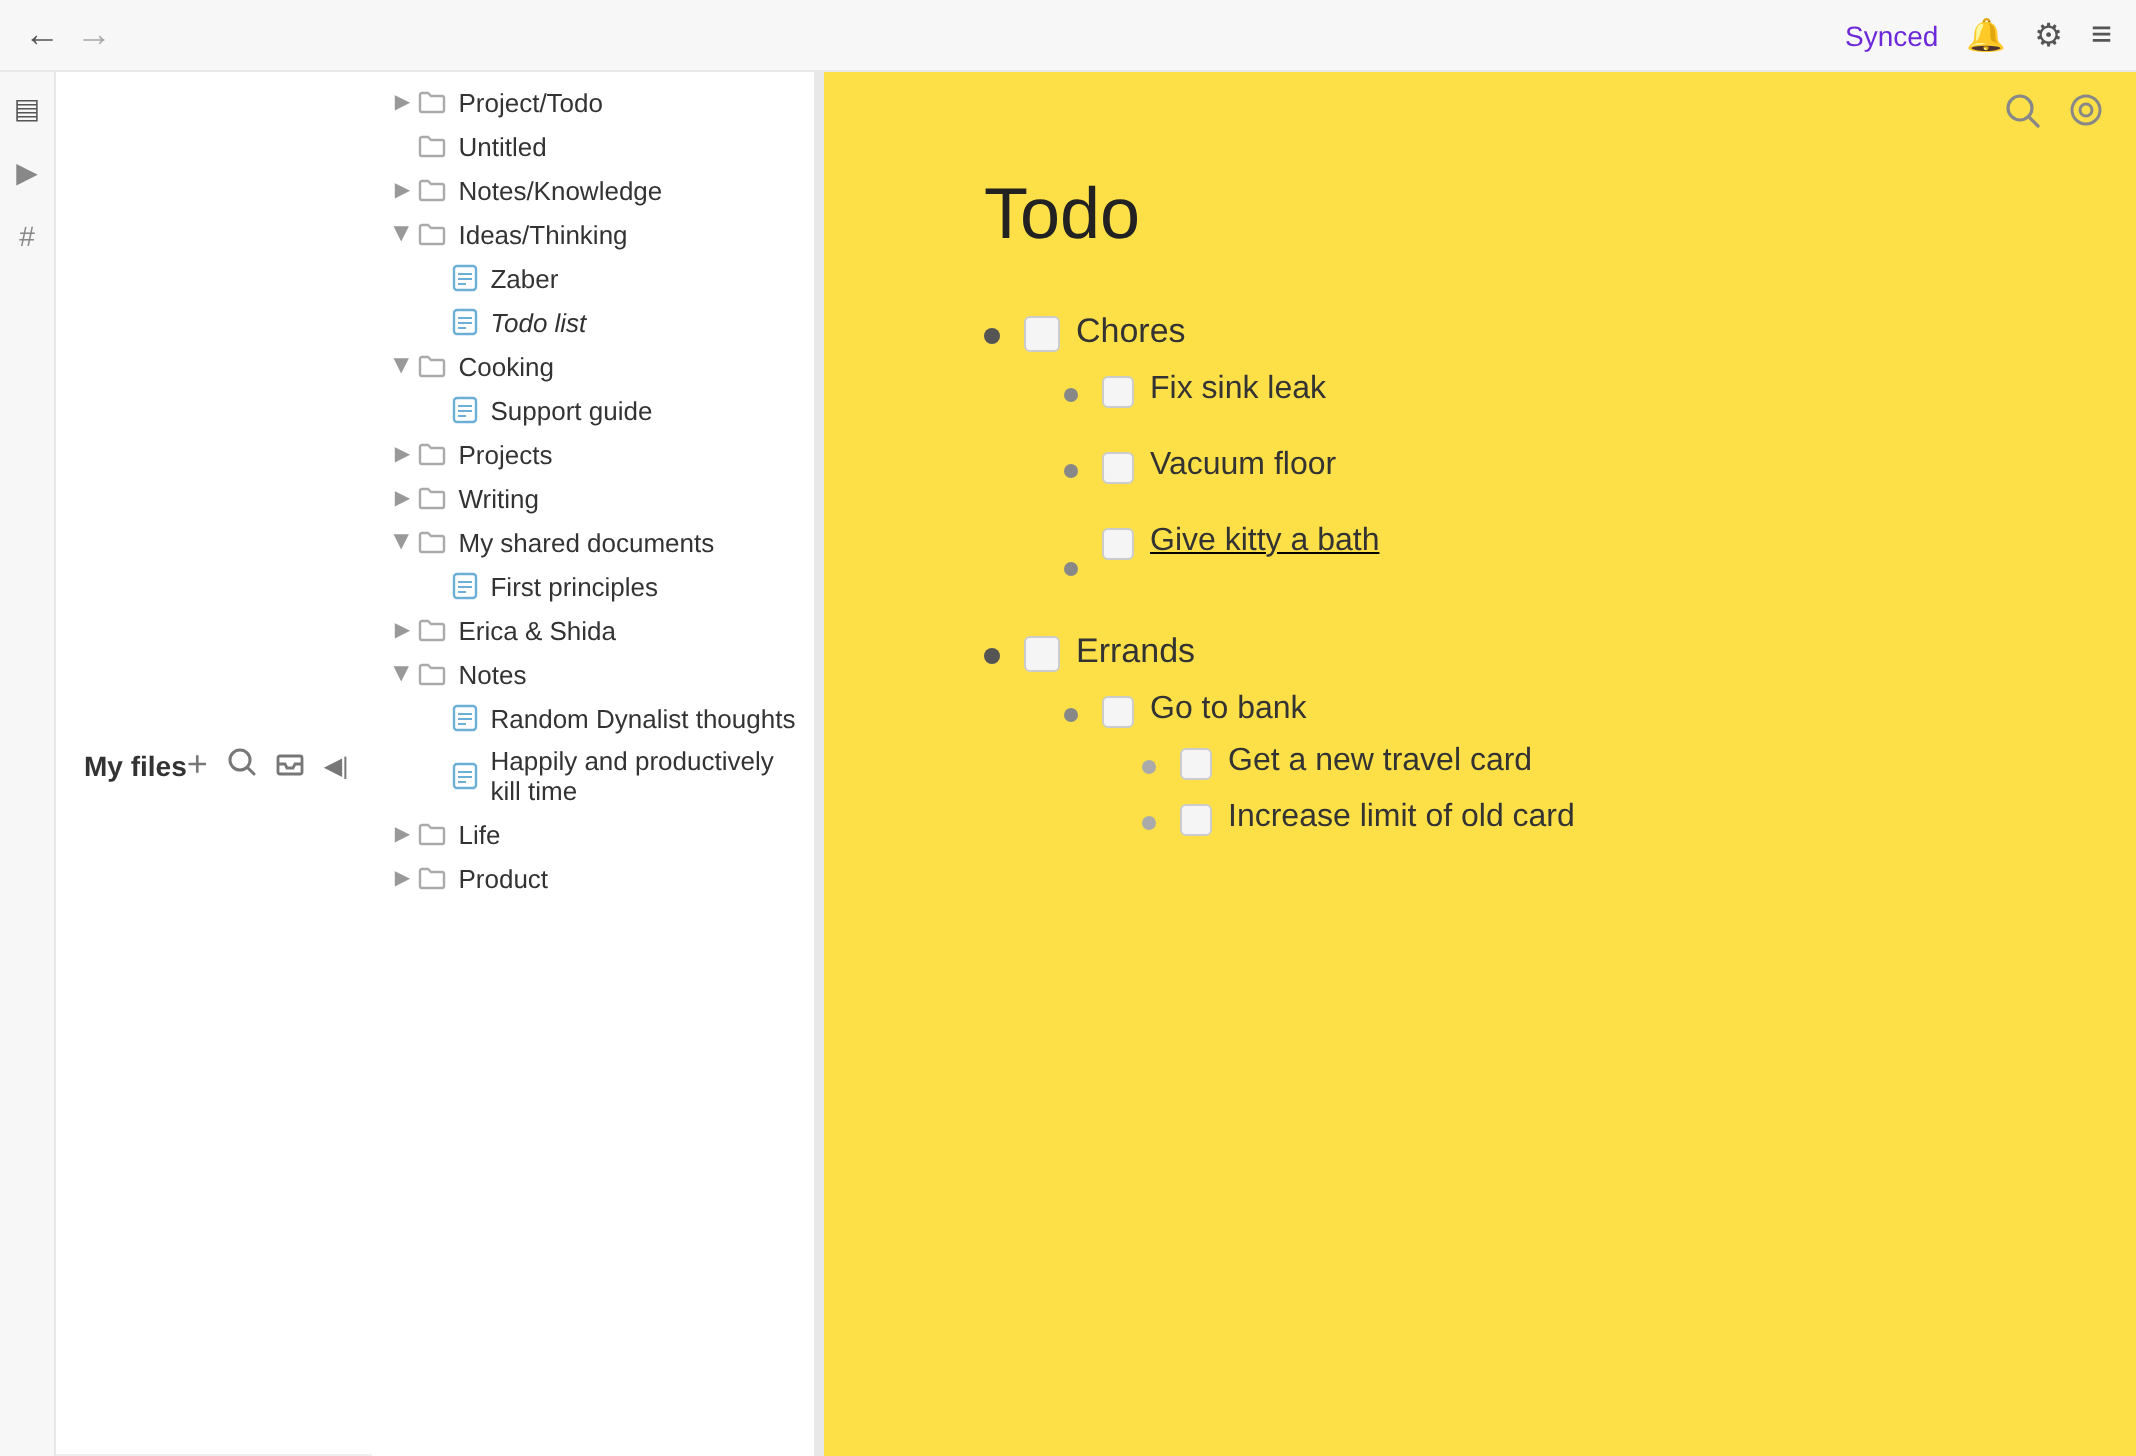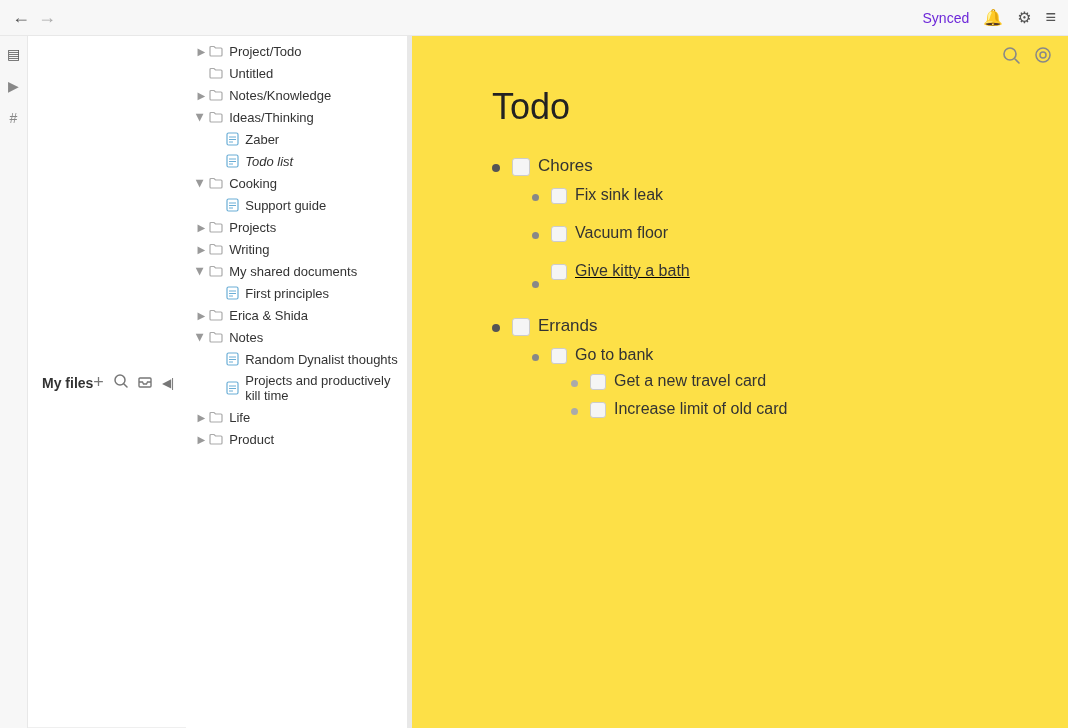--- a/index.html
+++ b/index.html
@@ -338,21 +338,21 @@
         <div class="tree-item tree-indent-1">
           <span class="expand-arrow empty"></span>
           <span style="width: 16px; height: 16px; margin-right: 5px; flex-shrink: 0; display: inline-flex; align-items: center; justify-content: center;">
             <svg width="13" height="14" viewBox="0 0 13 14" fill="none">
               <rect x="1" y="1" width="11" height="12" rx="1.5" stroke="#6baed6" stroke-width="1.2" fill="none"></rect>
               <line x1="3" y1="5" x2="10" y2="5" stroke="#6baed6" stroke-width="1"></line>
               <line x1="3" y1="7.5" x2="10" y2="7.5" stroke="#6baed6" stroke-width="1"></line>
               <line x1="3" y1="10" x2="7" y2="10" stroke="#6baed6" stroke-width="1"></line>
             </svg>
           </span>
-          <span class="item-label" style="font-size: 13px; color: rgb(51, 51, 51);">Projects and productively kill time</span>
+          <span class="item-label" style="font-size: 13px; color: rgb(51, 51, 51);">Happily and productively kill time</span>
         </div>
         <div class="tree-item tree-indent-0">
           <span class="expand-arrow collapsed"></span>
           <span style="width: 16px; height: 16px; margin-right: 5px; flex-shrink: 0; display: inline-flex; align-items: center; justify-content: center;">
             <svg width="14" height="12" viewBox="0 0 14 12" fill="none">
               <path d="M1 2.5C1 1.9 1.4 1.5 2 1.5h3l1.5 1.5H12c.6 0 1 .4 1 1v6c0 .6-.4 1-1 1H2c-.6 0-1-.4-1-1V2.5z" stroke="#aaa" stroke-width="1.2" fill="none"></path>
             </svg>
           </span>
           <span class="item-label" style="font-size: 13px; color: rgb(51, 51, 51);">Life</span>
         </div>

